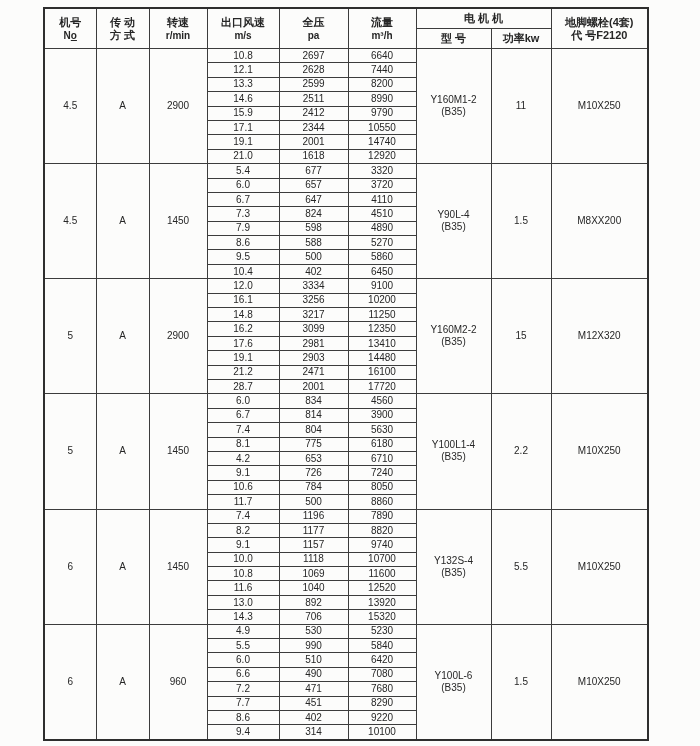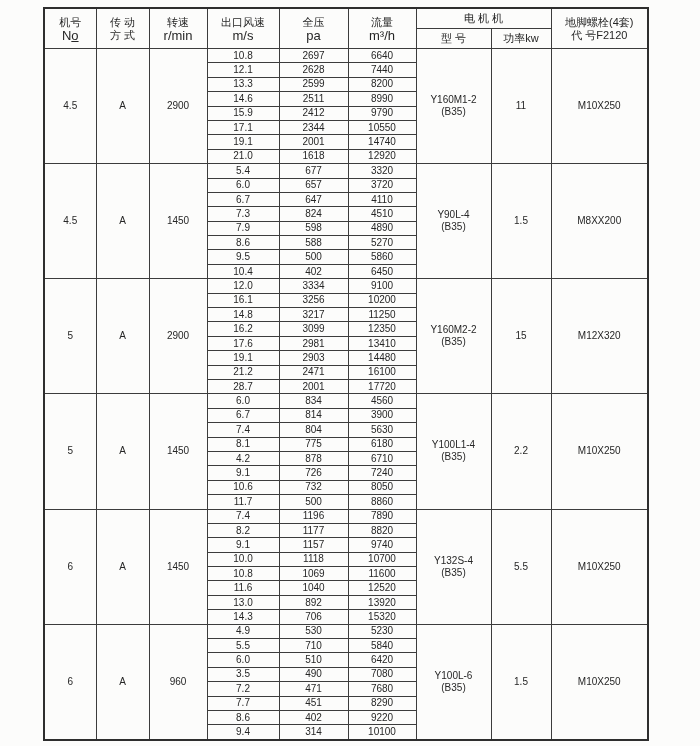--- a/index.html
+++ b/index.html
@@ -26,25 +26,25 @@
     border: 1px solid #3c3c3c;
     text-align: center;
     vertical-align: middle;
     padding: 0;
     overflow: hidden;
     white-space: nowrap;
   }
   thead th {
     height: 19px;
     font-size: 11px;
-    font-weight: normal;
+    font-weight: bold;
     line-height: 13px;
   }
   thead th .unit {
-    font-size: 13px;
+    font-size: 10px;
   }
   tbody td {
     height: 13.4px;
     font-size: 10px;
     line-height: 12px;
   }
   .span-cell {
     font-size: 10px;
   }
   .u { text-decoration: underline; }
@@ -274,31 +274,31 @@
           <td>804</td>
           <td>5630</td>
         </tr>
         <tr>
           <td>8.1</td>
           <td>775</td>
           <td>6180</td>
         </tr>
         <tr>
           <td>4.2</td>
-          <td>878</td>
+          <td>653</td>
           <td>6710</td>
         </tr>
         <tr>
           <td>9.1</td>
           <td>726</td>
           <td>7240</td>
         </tr>
         <tr>
           <td>10.6</td>
-          <td>732</td>
+          <td>784</td>
           <td>8050</td>
         </tr>
         <tr>
           <td>11.7</td>
           <td>500</td>
           <td>8860</td>
         </tr>
         <tr>
           <td rowspan="8" class="span-cell">6</td>
           <td rowspan="8" class="span-cell">A</td>
@@ -357,30 +357,30 @@
           <td>5230</td>
           <td rowspan="8" class="span-cell">
             <div>Y100L-6</div>
             <div>(B35)</div>
           </td>
           <td rowspan="8" class="span-cell">1.5</td>
           <td rowspan="8" class="span-cell">M10X250</td>
         </tr>
         <tr>
           <td>5.5</td>
-          <td>710</td>
+          <td>990</td>
           <td>5840</td>
         </tr>
         <tr>
           <td>6.0</td>
           <td>510</td>
           <td>6420</td>
         </tr>
         <tr>
-          <td>3.5</td>
+          <td>6.6</td>
           <td>490</td>
           <td>7080</td>
         </tr>
         <tr>
           <td>7.2</td>
           <td>471</td>
           <td>7680</td>
         </tr>
         <tr>
           <td>7.7</td>

